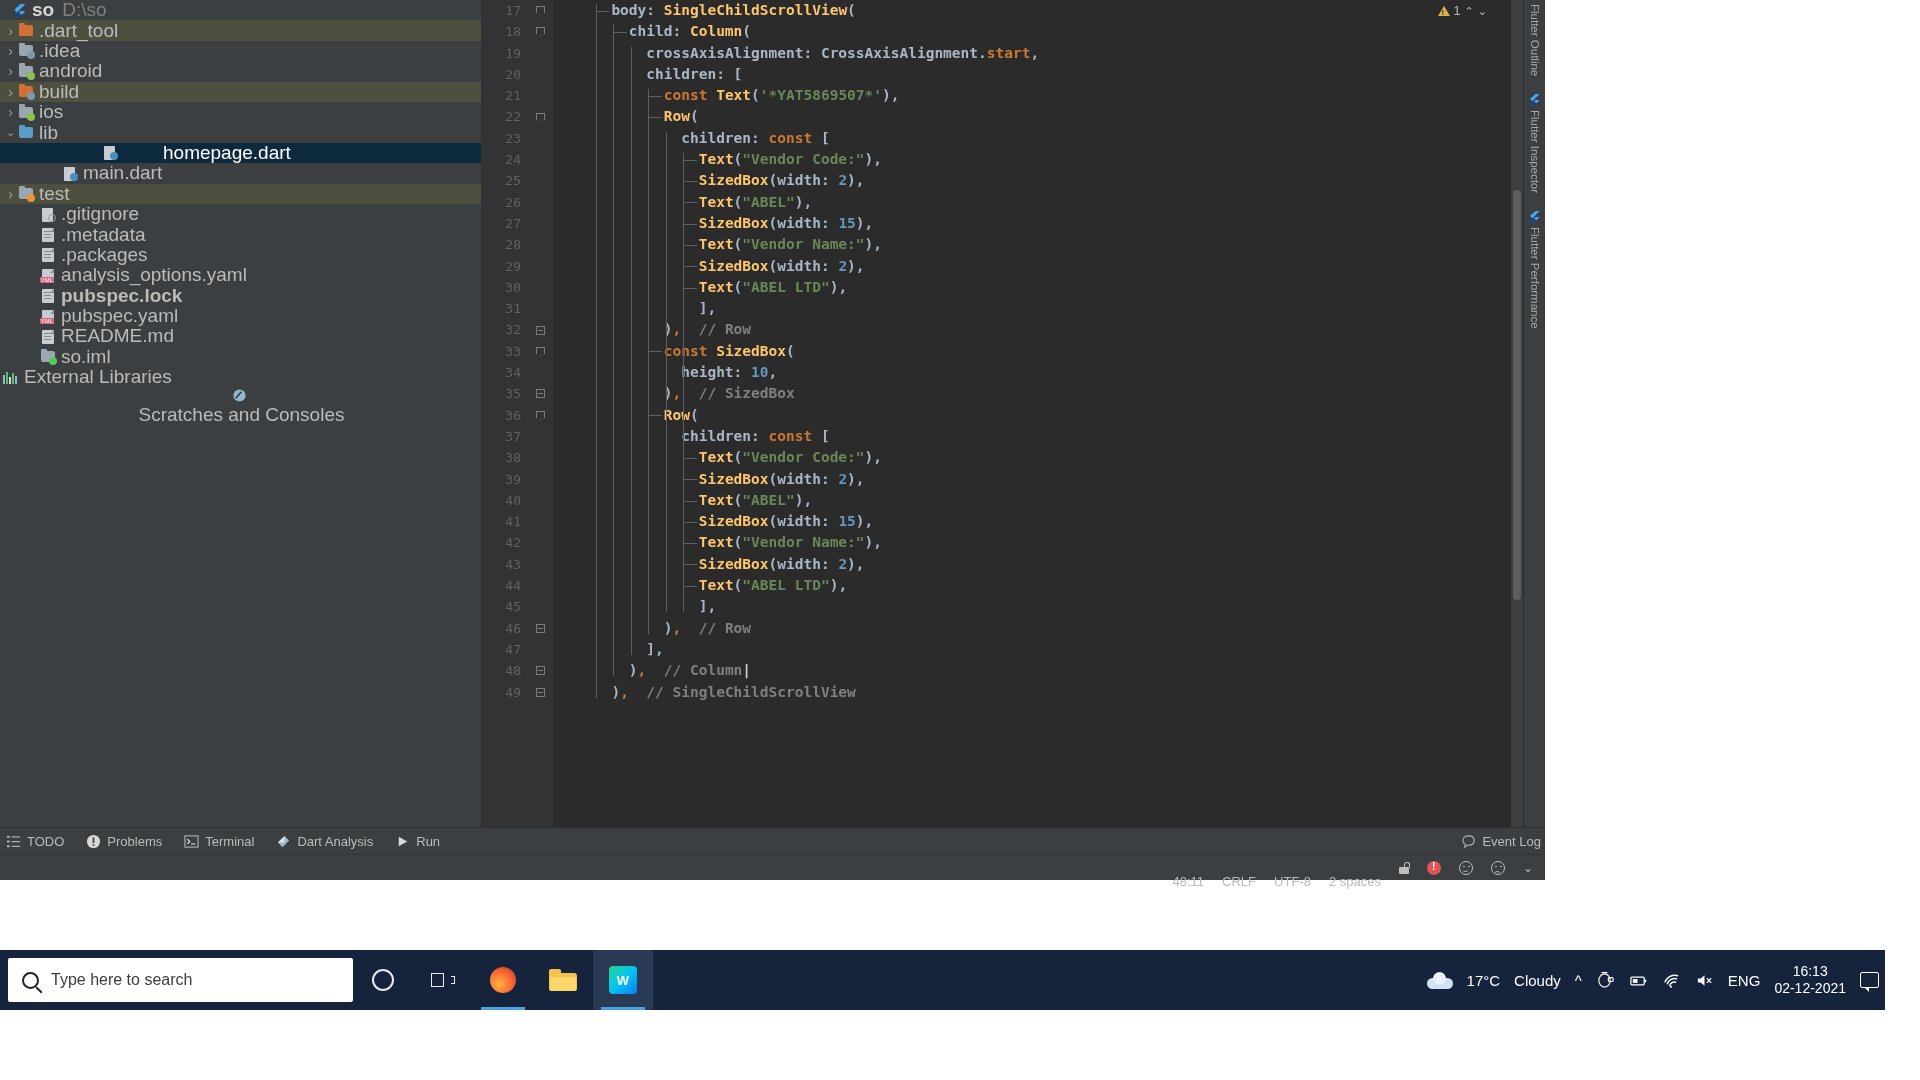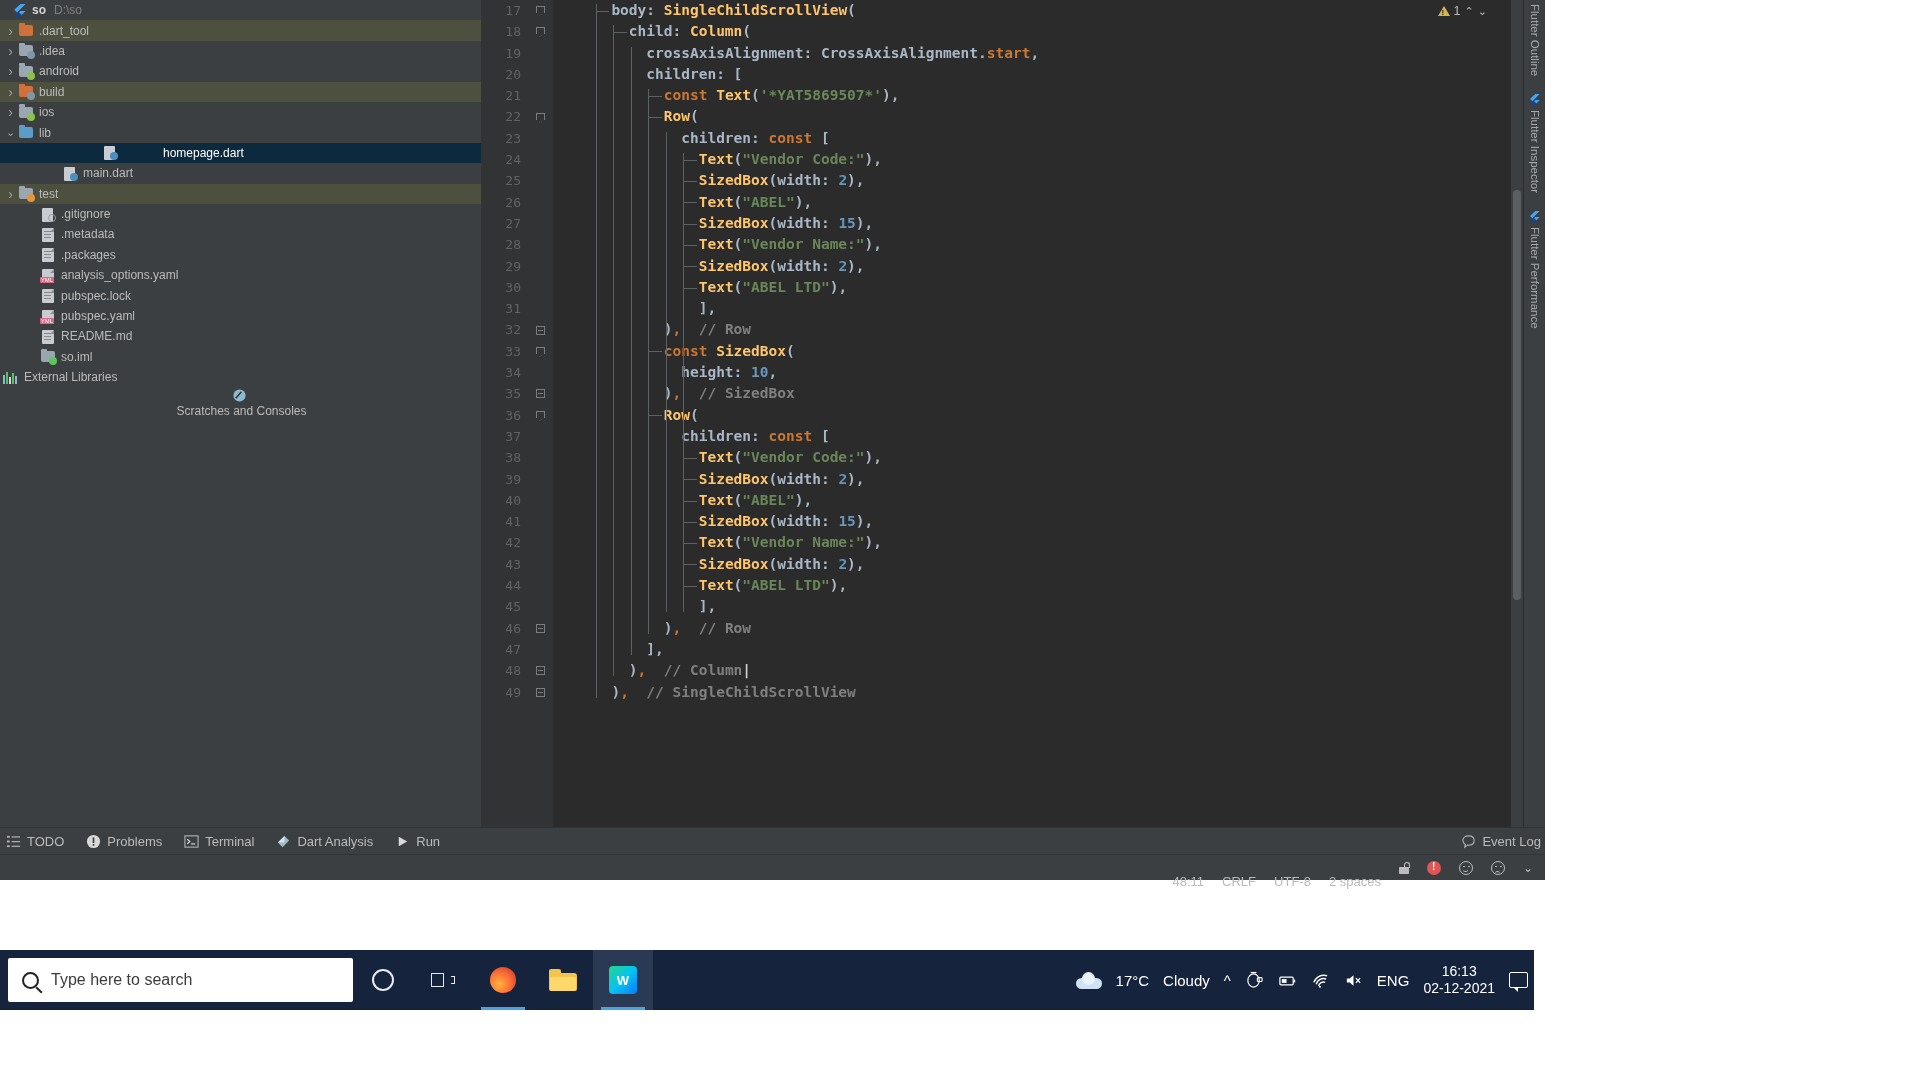--- a/index.html
+++ b/index.html
@@ -30,21 +30,21 @@
     font-size: 13.5px; color: #bbbbbb; white-space: nowrap;
     position: relative;
   }
   .tree-row.sel-blue { background: #0d293e; color: #ffffff; }
   .tree-row.sel-olive { background: #4e503f; }
   .arrow {
     width: 13px; display: inline-block; text-align: center;
     color: #9aa0a6; font-size: 11px; flex: 0 0 13px;
   }
   .ico { width: 17px; height: 15px; flex: 0 0 17px; position: relative; margin-right: 5px; }
-  .lbl { font-size: 12px; }
+  .lbl { font-size: 19px; }
   .lbl.dim { color: #808080; }
 
   
   .folder { position:absolute; left:2px; top:2px; width:14px; height:11px; border-radius:1px 2px 2px 2px; }
   .folder::before { content:""; position:absolute; left:0; top:-2.5px; width:6px; height:3px; border-radius:1px 1px 0 0; background:inherit; }
   .f-orange { background:#d2703a; }
   .f-gray { background:#9aa7b0; }
   .f-blue { background:#5a9ec7; }
   .badge { position:absolute; right:-1px; bottom:-1px; width:8px; height:8px; border-radius:50%; }
   .b-green { background:#5ac85a; }
@@ -134,21 +134,21 @@
   .smile::after{content:"";position:absolute;left:3px;top:7px;width:5px;height:2.5px;
                 border-bottom:1.4px solid #bdbdbd;border-radius:0 0 6px 6px;}
   .frown::after{content:"";position:absolute;left:3px;top:9px;width:5px;height:2.5px;
                 border-top:1.4px solid #bdbdbd;border-radius:6px 6px 0 0;}
   .lockico{width:10px;height:12px;position:relative;}
   .lockico .body{position:absolute;bottom:0;left:0;width:10px;height:7px;background:#bdbdbd;border-radius:1px;}
   .lockico .shk{position:absolute;top:0;left:5px;width:6px;height:6px;border:1.6px solid #bdbdbd;border-bottom:none;border-radius:3px 3px 0 0;}
 
   
   #taskbar {
-    position:absolute; left:0; top:950px; width:1534px; height:60px;
+    position:absolute; left:0; top:950px; width:1885px; height:60px;
     background:#15233c; display:flex; align-items:center;
   }
   #searchbox {
     margin-left:8px; width:345px; height:44px; background:#ffffff; border-radius:2px;
     display:flex; align-items:center; padding-left:14px; gap:12px;
   }
   #searchbox .mag { width:17px; height:17px; border:2px solid #222; border-radius:50%; position:relative; }
   #searchbox .mag::after { content:""; position:absolute; right:-6px; bottom:-4px; width:8px; height:2px;
                            background:#222; transform:rotate(45deg); }
   #search-text { font-size:16px; color:#3c3c3c; }
@@ -294,21 +294,21 @@
             <span class="lbl">.packages</span>
           </div>
           <div class="tree-row" style="padding-left: 26px;">
             <span class="arrow"></span>
             <span class="ico">
               <span class="file"></span>
               <span class="yml">YML</span>
             </span>
             <span class="lbl">analysis_options.yaml</span>
           </div>
-          <div class="tree-row" style="padding-left: 26px;">
+          <div class="tree-row" style="padding-left: 26px; font-weight: bold;">
             <span class="arrow"></span>
             <span class="ico">
               <span class="file"></span>
               <span class="file-lines"></span>
             </span>
             <span class="lbl">pubspec.lock</span>
           </div>
           <div class="tree-row" style="padding-left: 26px;">
             <span class="arrow"></span>
             <span class="ico">

